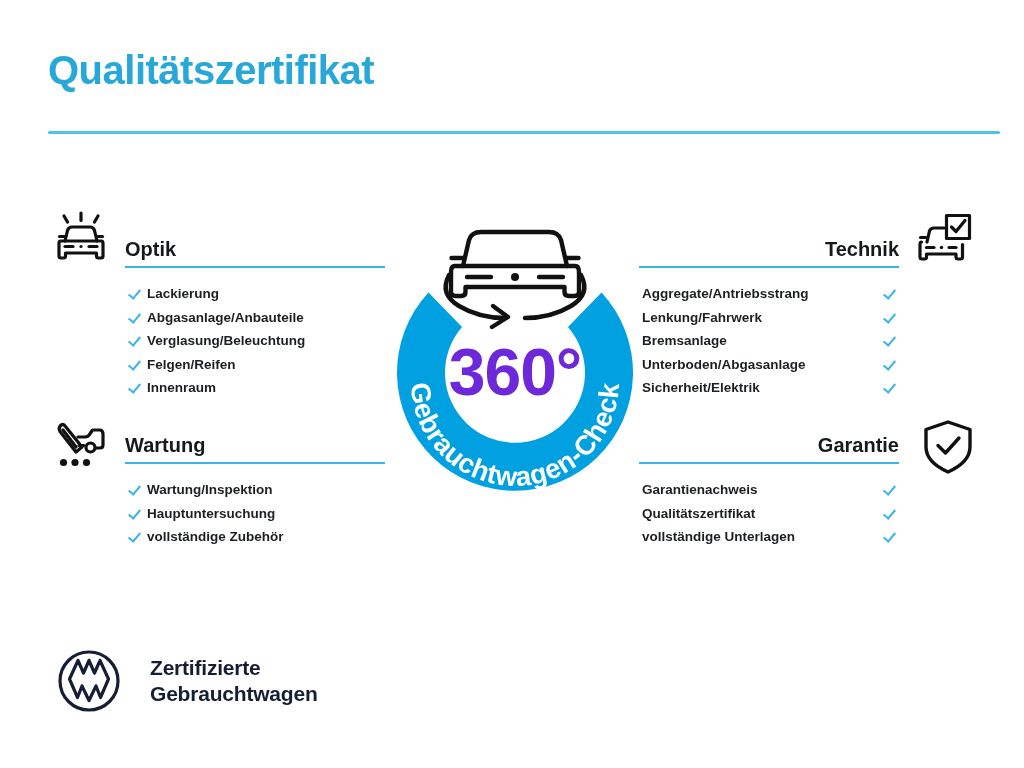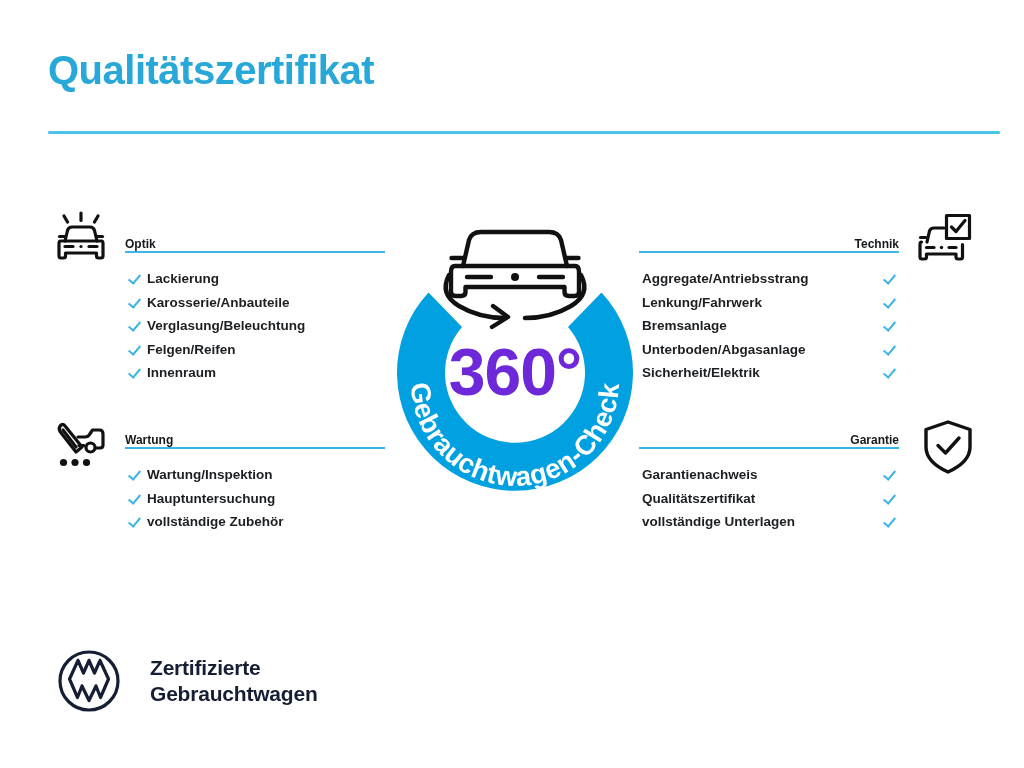--- a/index.html
+++ b/index.html
@@ -44,24 +44,25 @@
   }
   .col-left  { left: 125px; }
   .col-right { left: 639px; text-align: right; }
 
   .sec-optik    { top: 238px; }
   .sec-wartung  { top: 434px; }
   .sec-technik  { top: 238px; }
   .sec-garantie { top: 434px; }
 
   .sec-head {
-    font-size: 12px;
+    font-size: 20px;
     font-weight: bold;
     color: #16191c;
     line-height: 1.1;
+    padding-bottom: 6px;
     white-space: nowrap;
   }
   .sec-rule {
     width: 100%;
     height: 2px;
     background: #3cb4e5;
     margin-bottom: 14px;
   }
 
   .check-list {
@@ -209,21 +210,21 @@
 <div class="col col-left sec-optik">
   <div class="sec-head">Optik</div>
   <div class="sec-rule"></div>
   <ul class="check-list">
     <li>
         <span class="tick"></span>
         <span>Lackierung</span>
       </li>
     <li>
         <span class="tick"></span>
-        <span>Karosserie/Anbauteile</span>
+        <span>Abgasanlage/Anbauteile</span>
       </li>
     <li>
         <span class="tick"></span>
         <span>Verglasung/Beleuchtung</span>
       </li>
     <li>
         <span class="tick"></span>
         <span>Felgen/Reifen</span>
       </li>
     <li>

